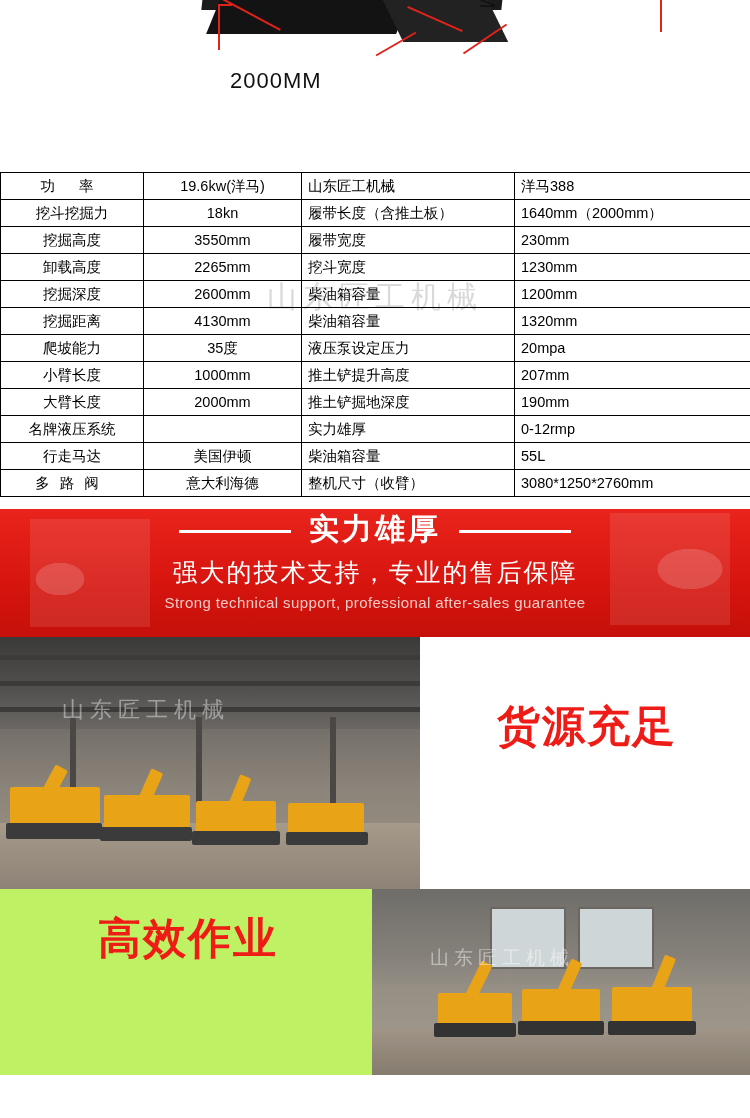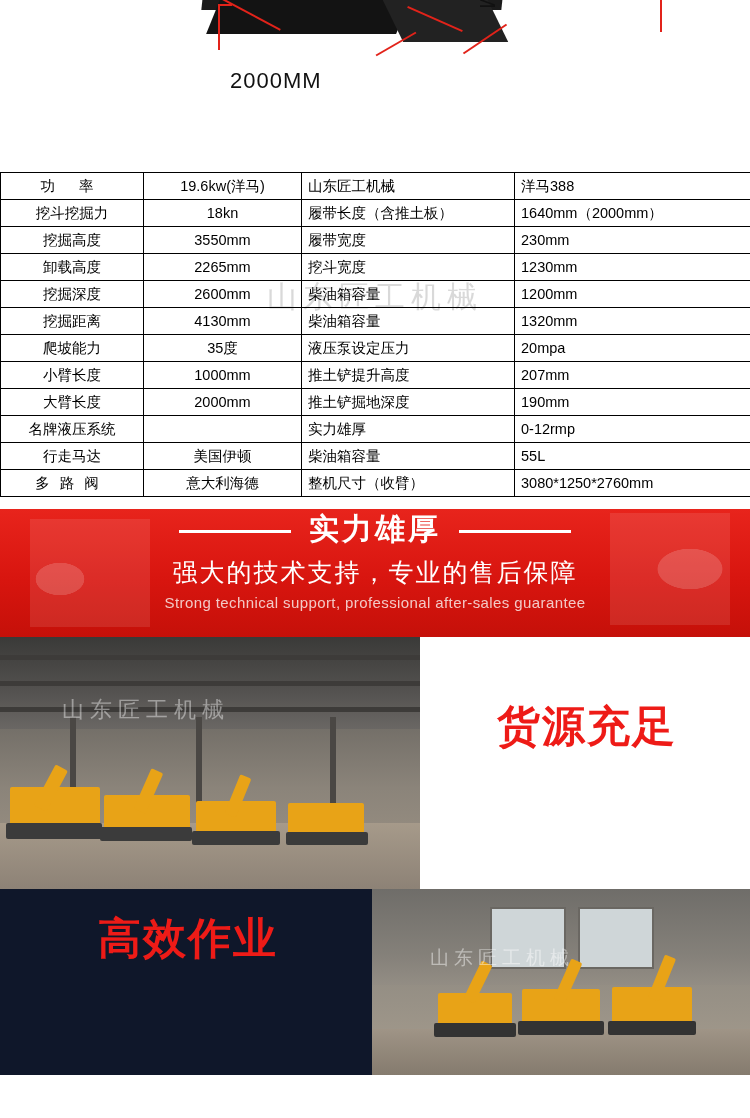--- a/index.html
+++ b/index.html
@@ -275,21 +275,21 @@
     font-family: "Liberation Sans", "DejaVu Sans", sans-serif;
     margin-top: 20px;
   }
 
   
   .photo2 {
     position: relative;
     width: 750px;
     height: 186px;
     overflow: hidden;
-    background: #0f172a;
+    background: #bef264;
   }
   .p2-redtext {
     position: absolute;
     left: 18px;
     top: 22px;
     width: 340px;
     color: #ee1b17;
     font-size: 43px;
     font-weight: bold;
     line-height: 54px;

